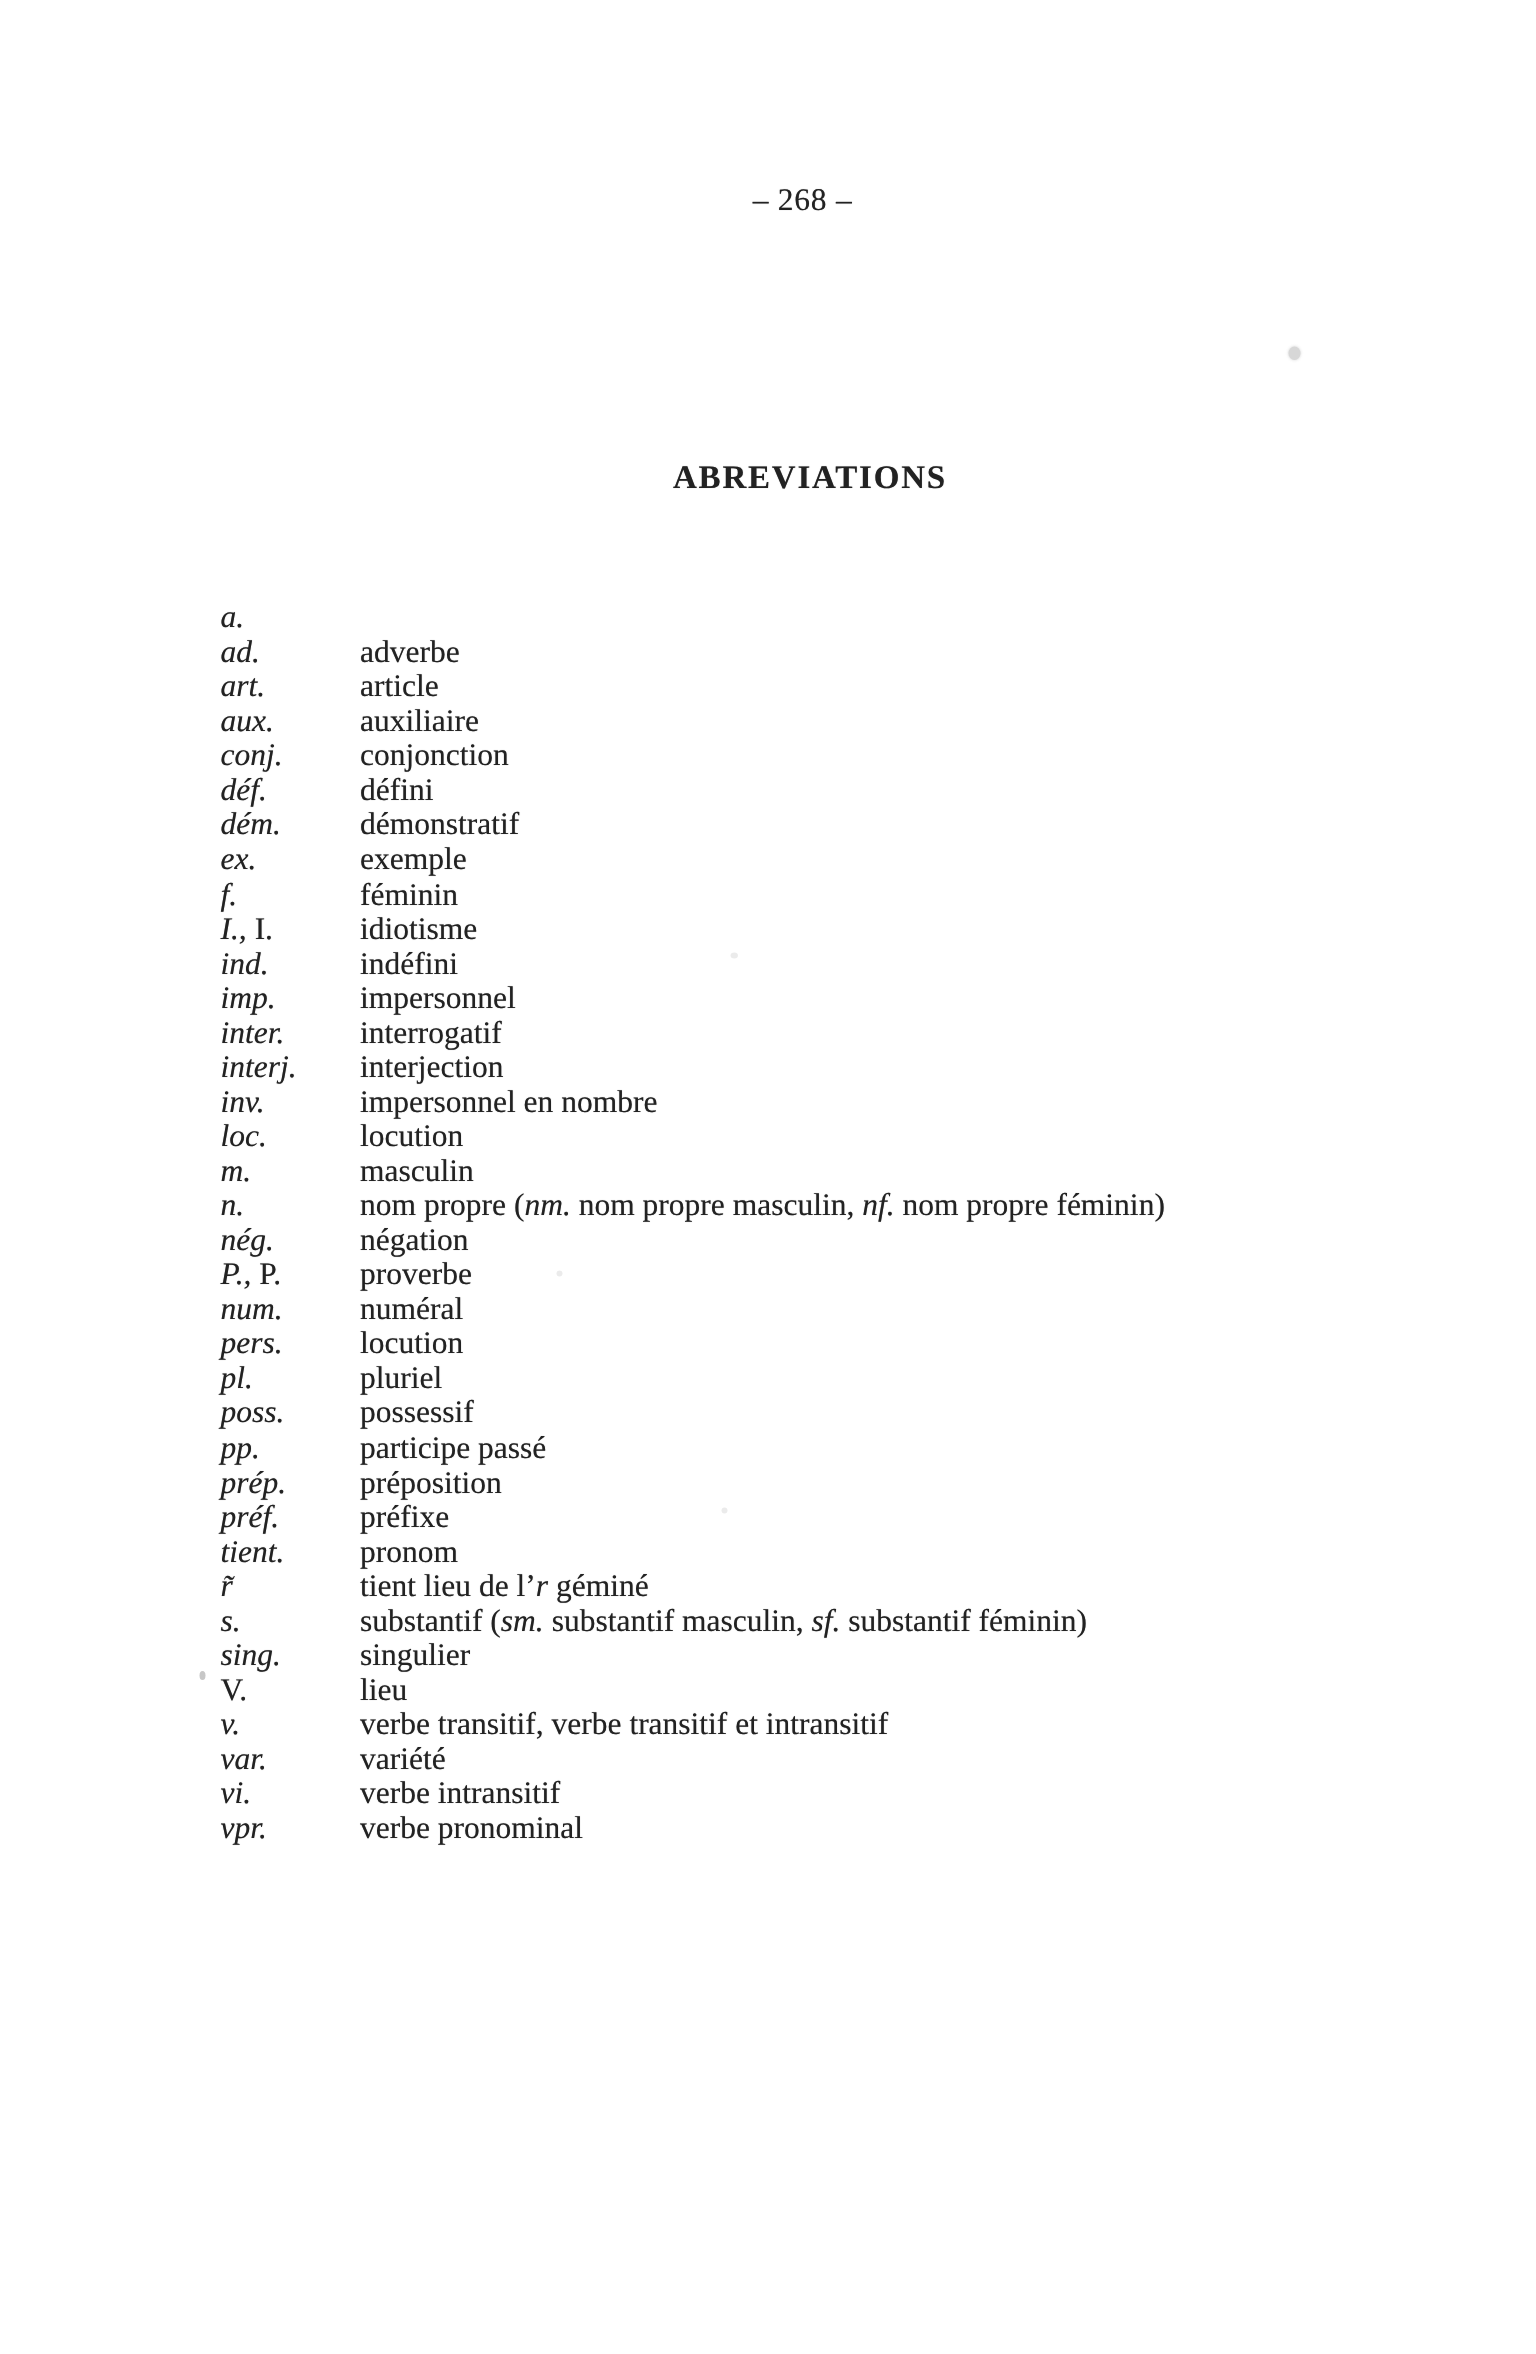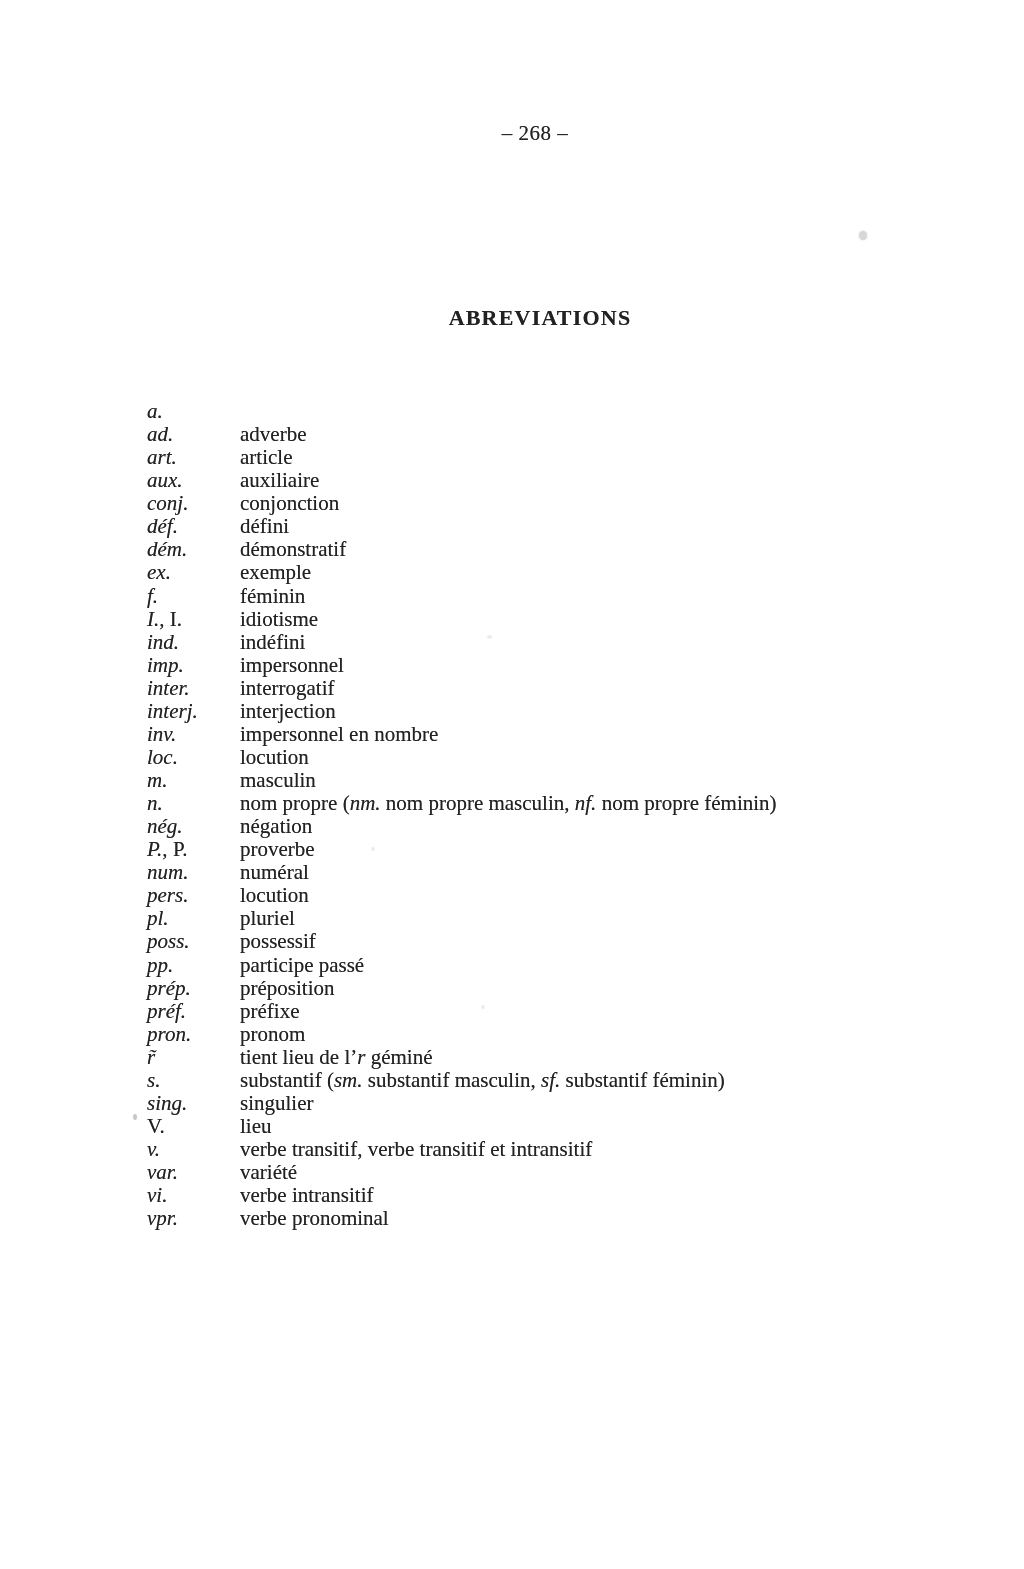--- a/index.html
+++ b/index.html
@@ -144,21 +144,21 @@
     </div>
     <div class="row">
       <span class="abbr"><i>prép.</i></span>
       <span class="def"><span>préposition</span></span>
     </div>
     <div class="row">
       <span class="abbr"><i>préf.</i></span>
       <span class="def"><span>préfixe</span></span>
     </div>
     <div class="row">
-      <span class="abbr"><i>pron.</i></span>
+      <span class="abbr"><i>tient.</i></span>
       <span class="def"><span>pronom</span></span>
     </div>
     <div class="row">
       <span class="abbr"><i>r̃</i></span>
       <span class="def"><span>tient lieu de l’</span><i>r</i><span> géminé</span></span>
     </div>
     <div class="row">
       <span class="abbr"><i>s.</i></span>
       <span class="def"><span>substantif (</span><i>sm.</i><span> substantif masculin, </span><i>sf.</i><span> substantif féminin)</span></span>
     </div>

